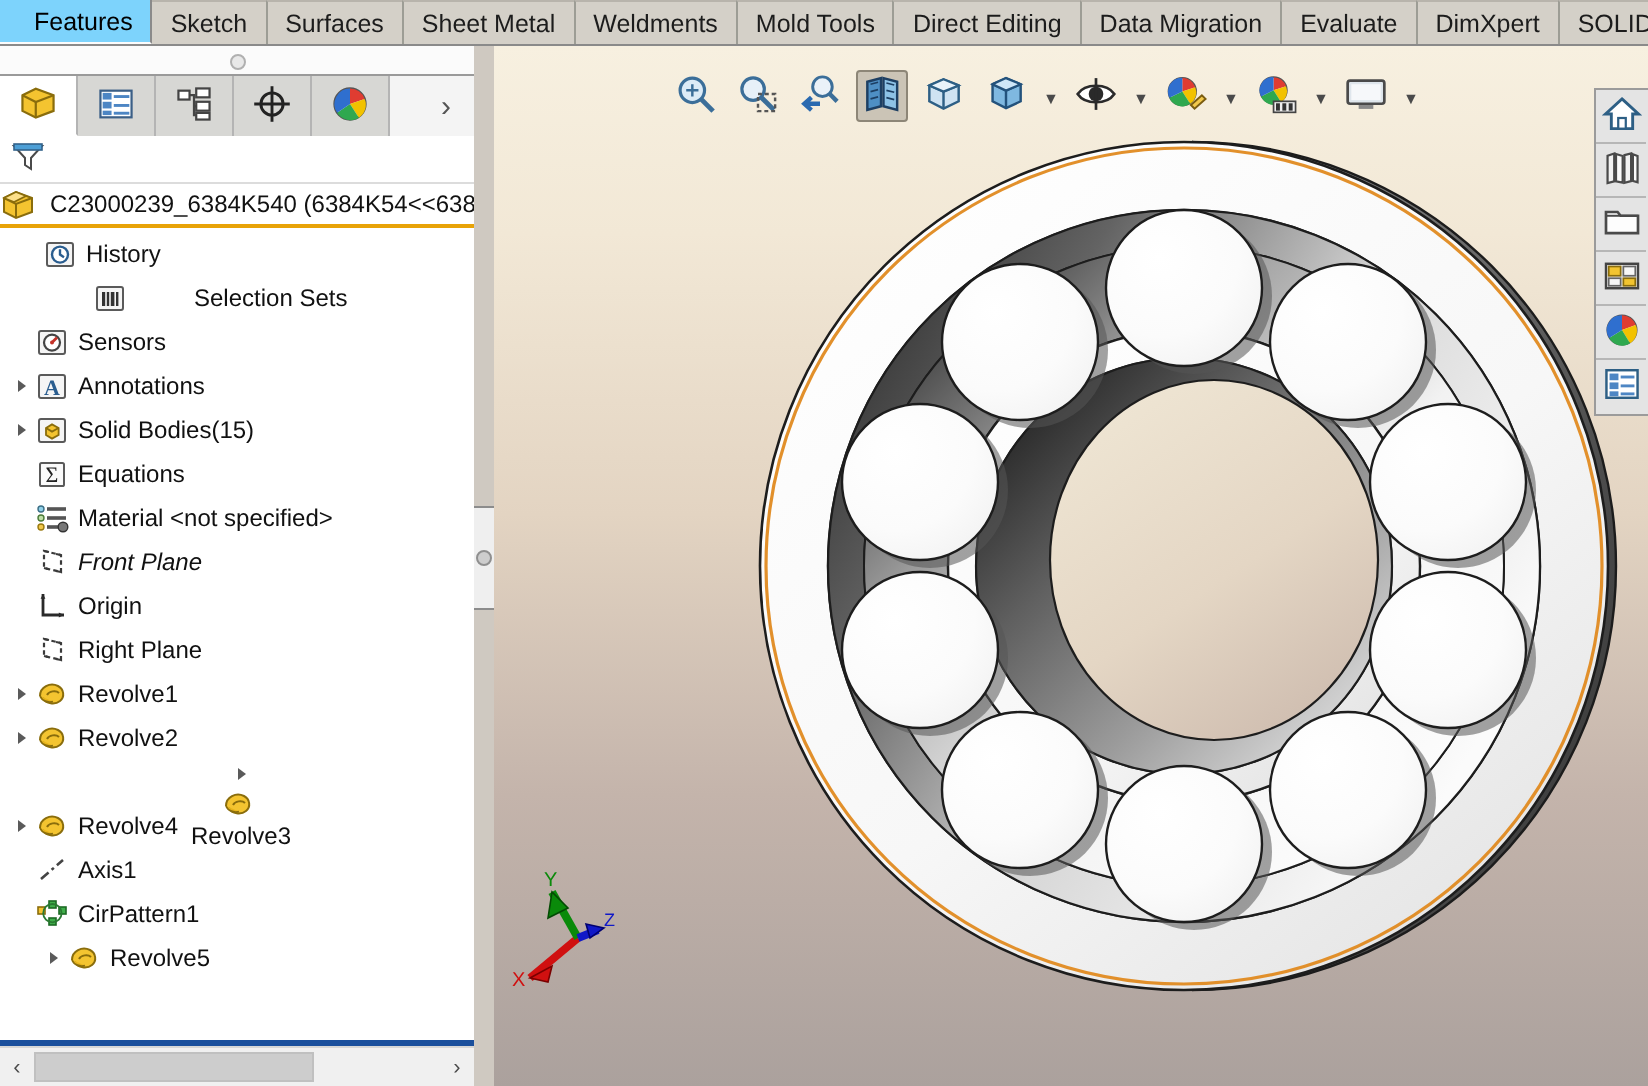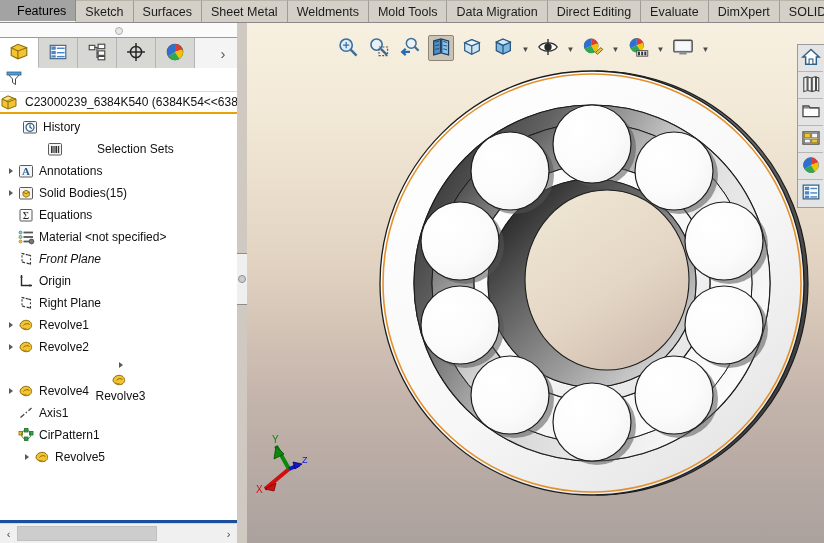--- a/index.html
+++ b/index.html
@@ -28,21 +28,21 @@
     background:#d4d0c8;
     border-left:1px solid #9d9d95;
     border-right:1px solid #9d9d95;
     border-top:1px solid #b8b4ac;
     box-sizing:border-box;
     white-space:nowrap;
     margin-right:-1px;
     cursor:default;
   }
   .rtab.active{
-    background:#a3a3a3;
+    background:#7dd3fc;
     height:23px;line-height:23px;
     border-left:1px solid #8a8a8a;
     border-right:1px solid #8a8a8a;
     border-top:1px solid #8a8a8a;
     border-bottom:1px solid #fbfbfb;
     color:#000;
     position:relative;z-index:3;padding-left:17px;
   }
   .rtab:first-child{border-left:none;}
 
@@ -190,22 +190,22 @@
 
 <div id="app">
 
   <div id="tabbar">
       <div class="rtab active">Features</div>
       <div class="rtab">Sketch</div>
       <div class="rtab">Surfaces</div>
       <div class="rtab">Sheet Metal</div>
       <div class="rtab">Weldments</div>
       <div class="rtab">Mold Tools</div>
+      <div class="rtab">Direct Editing</div>
       <div class="rtab">Data Migration</div>
-      <div class="rtab">Direct Editing</div>
       <div class="rtab">Evaluate</div>
       <div class="rtab">DimXpert</div>
       <div class="rtab">SOLIDWORKS...</div>
     </div>
 
   <div id="leftpanel">
 
     <div id="leftchrome">
       <div class="pinhole"></div>
     </div>
@@ -296,20 +296,32 @@
           <span class="ticon">
             <svg width="18" height="18" viewBox="0 0 18 18">
               <rect x="2.5" y="3.5" width="13" height="11.5" rx="1" fill="#f5f5f5" stroke="#5a5a5a"></rect>
               <rect x="5" y="6" width="1.6" height="7" fill="#333"></rect>
               <rect x="7.4" y="6" width="1.2" height="7" fill="#333"></rect>
               <rect x="9.4" y="6" width="1.8" height="7" fill="#333"></rect>
               <rect x="12" y="6" width="1.2" height="7" fill="#333"></rect>
             </svg>
           </span>
           <span class="tlabel">Selection Sets</span>
+        </div>
+        <div class="trow" style="padding-left: 4px;">
+          <span class="twist"></span>
+          <span class="ticon">
+            <svg width="18" height="18" viewBox="0 0 18 18">
+              <rect x="2.5" y="3.5" width="13" height="11.5" rx="1" fill="#f5f5f5" stroke="#5a5a5a"></rect>
+              <circle cx="9" cy="9.3" r="4" fill="#fff" stroke="#444" stroke-width="1.1"></circle>
+              <path d="M9 9.3 L11.5 6.8" stroke="#c4332a" stroke-width="1.4"></path>
+              <circle cx="9" cy="9.3" r="1" fill="#c4332a"></circle>
+            </svg>
+          </span>
+          <span class="tlabel">Sensors</span>
         </div>
         <div class="trow" style="padding-left: 4px;">
           <span class="twist">
             <svg width="8" height="8" viewBox="0 0 8 8">
               <path d="M2 1 L6 4 L2 7 Z" fill="#5a5a5a"></path>
             </svg>
           </span>
           <span class="ticon">
             <svg width="18" height="18" viewBox="0 0 18 18">
               <rect x="2.5" y="3.5" width="13" height="11.5" rx="1" fill="#f5f5f5" stroke="#5a5a5a"></rect>

